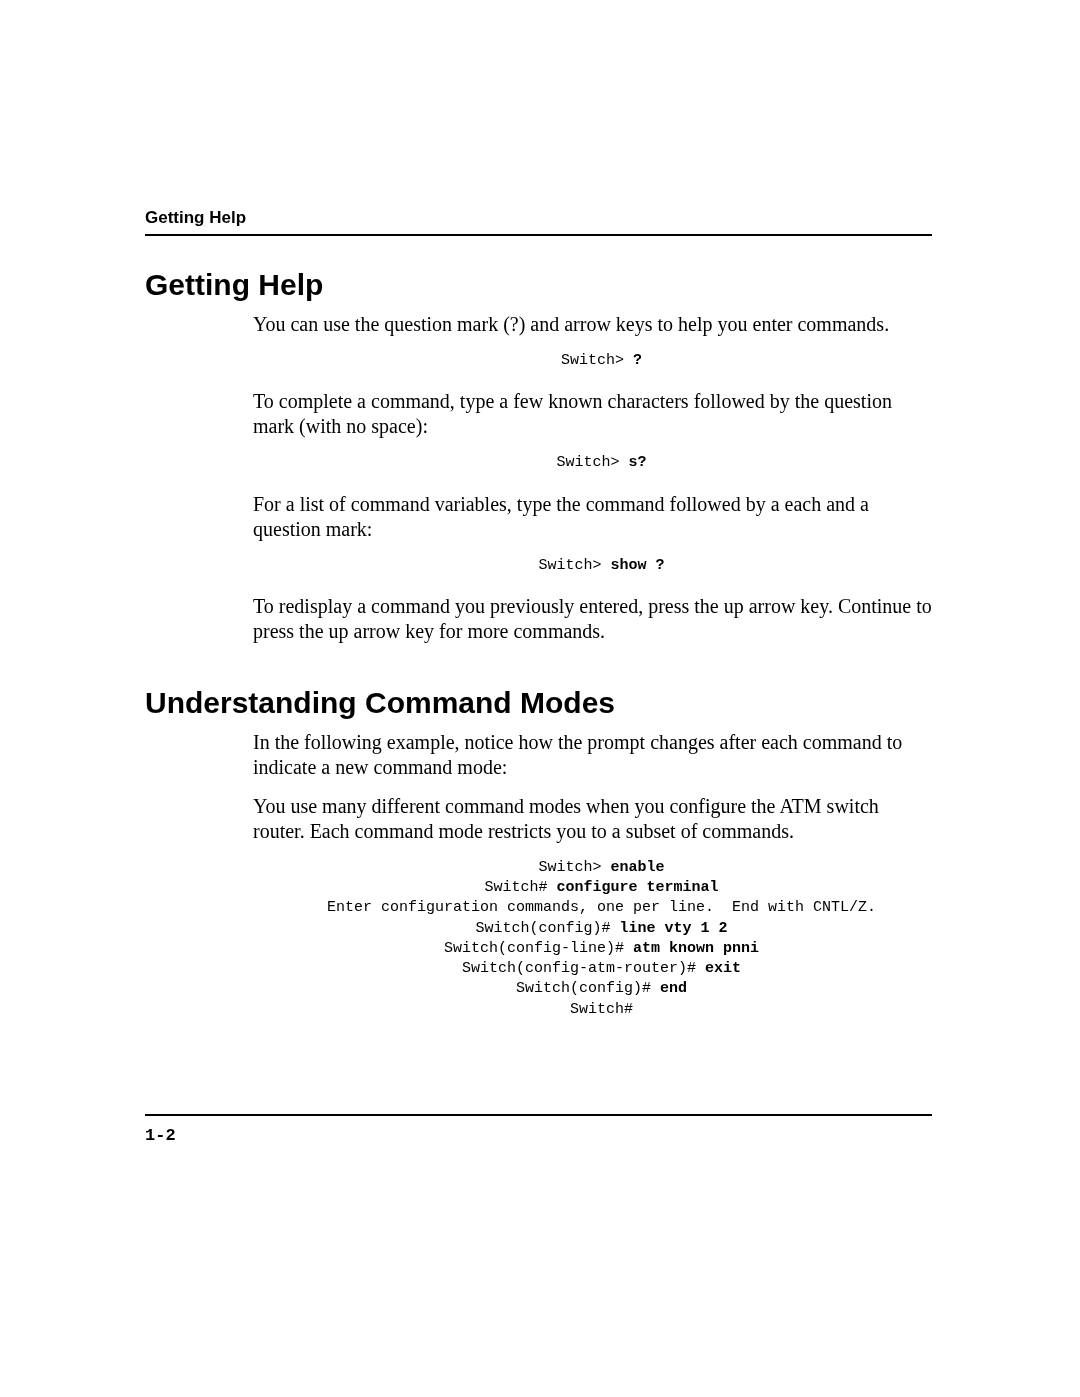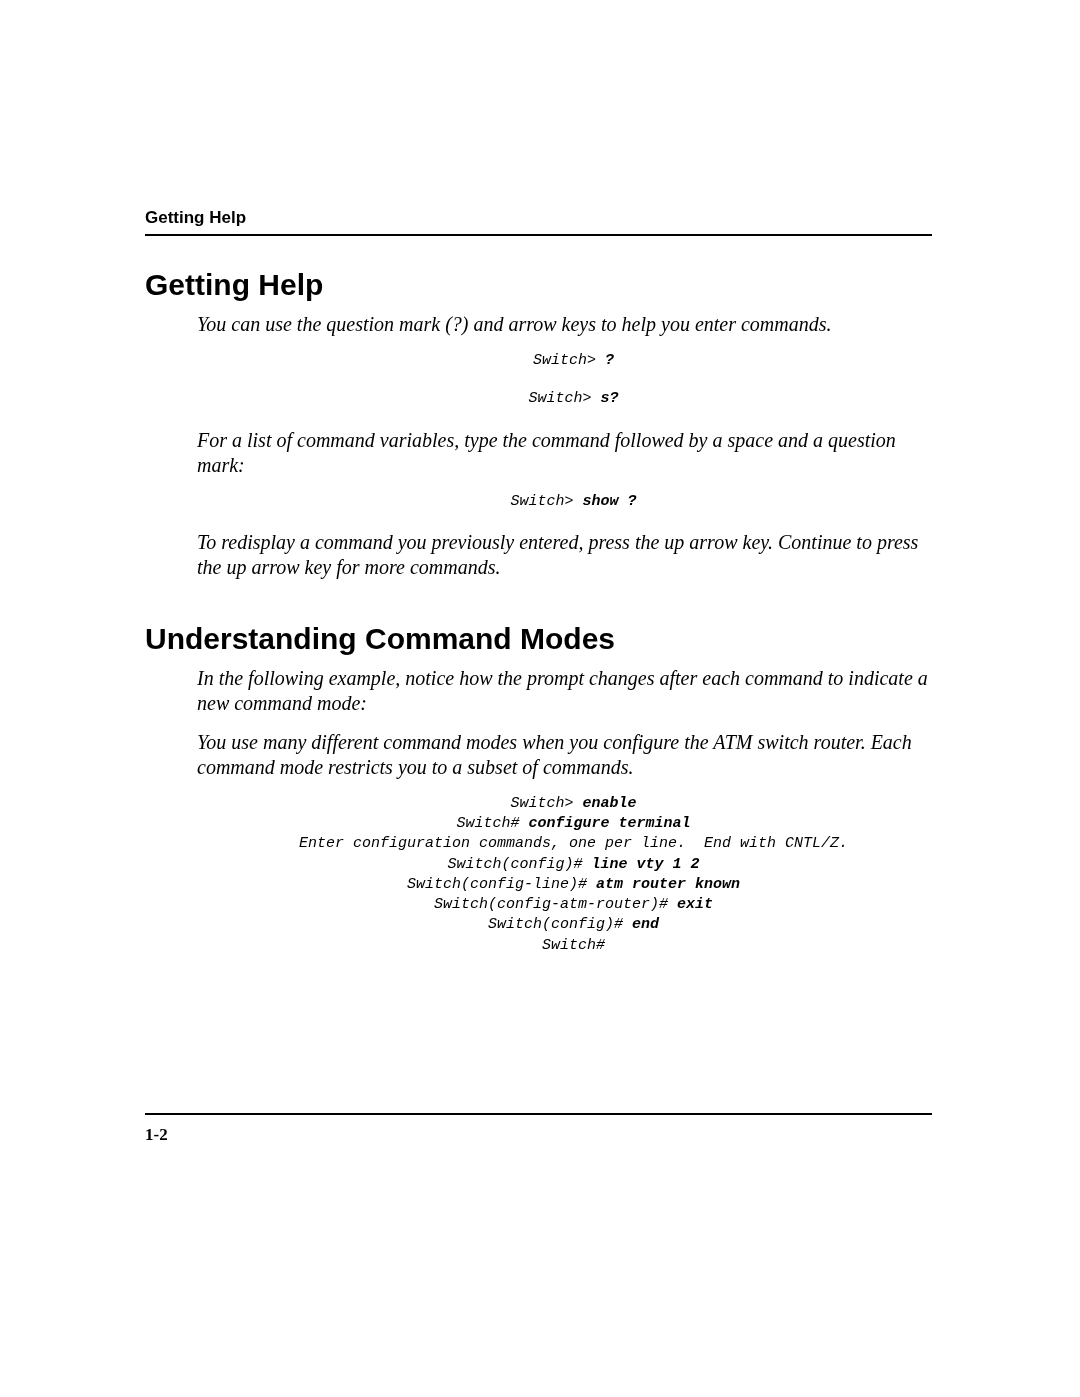--- a/index.html
+++ b/index.html
@@ -35,22 +35,21 @@
     right: 148px;
   }
   h1.section {
     font-family: Arial, Helvetica, sans-serif;
     font-weight: bold;
     font-size: 30px;
     margin: 0 0 10px 0;
     letter-spacing: 0px;
   }
   .body-indent {
-    margin-left: 52px;
-    font-style: italic;
+    margin-left: 108px;
   }
   p.body {
     font-size: 20px;
     line-height: 1.25;
     margin: 0 0 14px 0;
   }
   pre.code {
     font-family: "Courier New", Courier, monospace;
     font-size: 15px;
     line-height: 1.35;
@@ -64,21 +63,21 @@
   .section-gap {
     height: 28px;
   }
   .footer {
     position: absolute;
     left: 145px;
     right: 148px;
     bottom: 252px;
     border-top: 2px solid #000;
     padding-top: 10px;
-    font-family: Liberation Serif, serif;
+    font-family: Liberation Mono, monospace;
     font-size: 17px;
     display: flex;
     gap: 18px;
     align-items: baseline;
   }
   .footer .pg {
     font-weight: bold;
   }
   .footer .title {
     font-weight: normal;
@@ -94,44 +93,45 @@
   <div class="content">
 
     <h1 class="section">Getting Help</h1>
 
     <div class="body-indent">
       <p class="body">You can use the question mark (?) and arrow keys to help you enter commands.</p>
 
 
       <pre class="code"><span>Switch&gt; </span><b>?</b></pre>
 
+      <p class="body">To complete a command, type a few known characters followed by the question mark (with no space):</p>
 
       <pre class="code"><span>Switch&gt; </span><b>s?</b></pre>
 
-      <p class="body">For a list of command variables, type the command followed by a space and a question mark:</p>
+      <p class="body">For a list of command variables, type the command followed by a each and a question mark:</p>
 
       <pre class="code"><span>Switch&gt; </span><b>show ?</b></pre>
 
       <p class="body">To redisplay a command you previously entered, press the up arrow key. Continue to press the up arrow key for more commands.</p>
     </div>
 
     <div class="section-gap"></div>
 
     <h1 class="section">Understanding Command Modes</h1>
 
     <div class="body-indent">
       <p class="body">In the following example, notice how the prompt changes after each command to indicate a new command mode:</p>
 
       <p class="body">You use many different command modes when you configure the ATM switch router. Each command mode restricts you to a subset of commands.</p>
 
       <pre class="code"><span>Switch&gt; </span><b>enable</b>
 <span>Switch# </span><b>configure terminal</b>
 <span>Enter configuration commands, one per line.  End with CNTL/Z.</span>
 <span>Switch(config)# </span><b>line vty 1 2</b>
-<span>Switch(config-line)# </span><b>atm router known</b>
+<span>Switch(config-line)# </span><b>atm known pnni</b>
 <span>Switch(config-atm-router)# </span><b>exit</b>
 <span>Switch(config)# </span><b>end</b>
 <span>Switch#</span></pre>
     </div>
 
   </div>
 
   <div class="footer">
     <span class="pg">1-2</span>
   </div>

